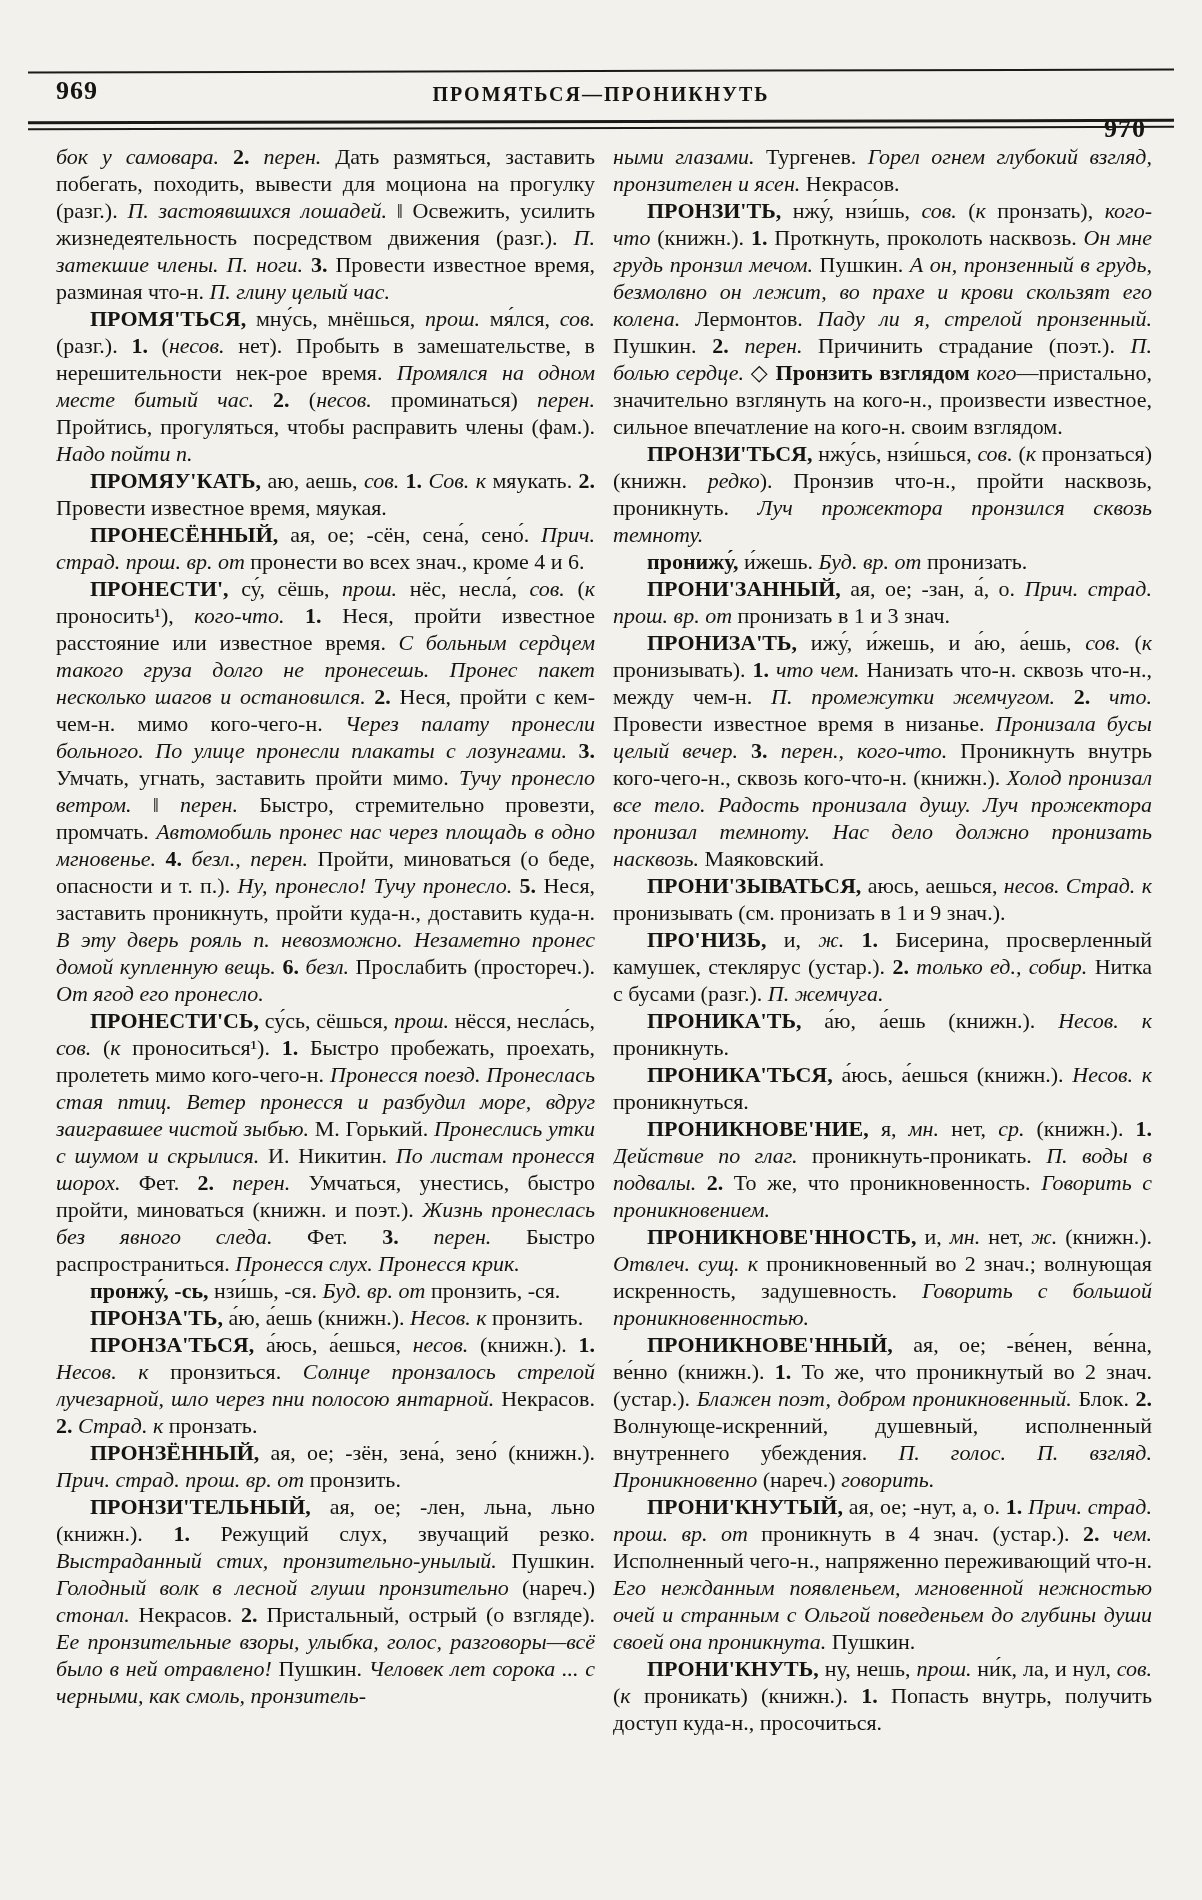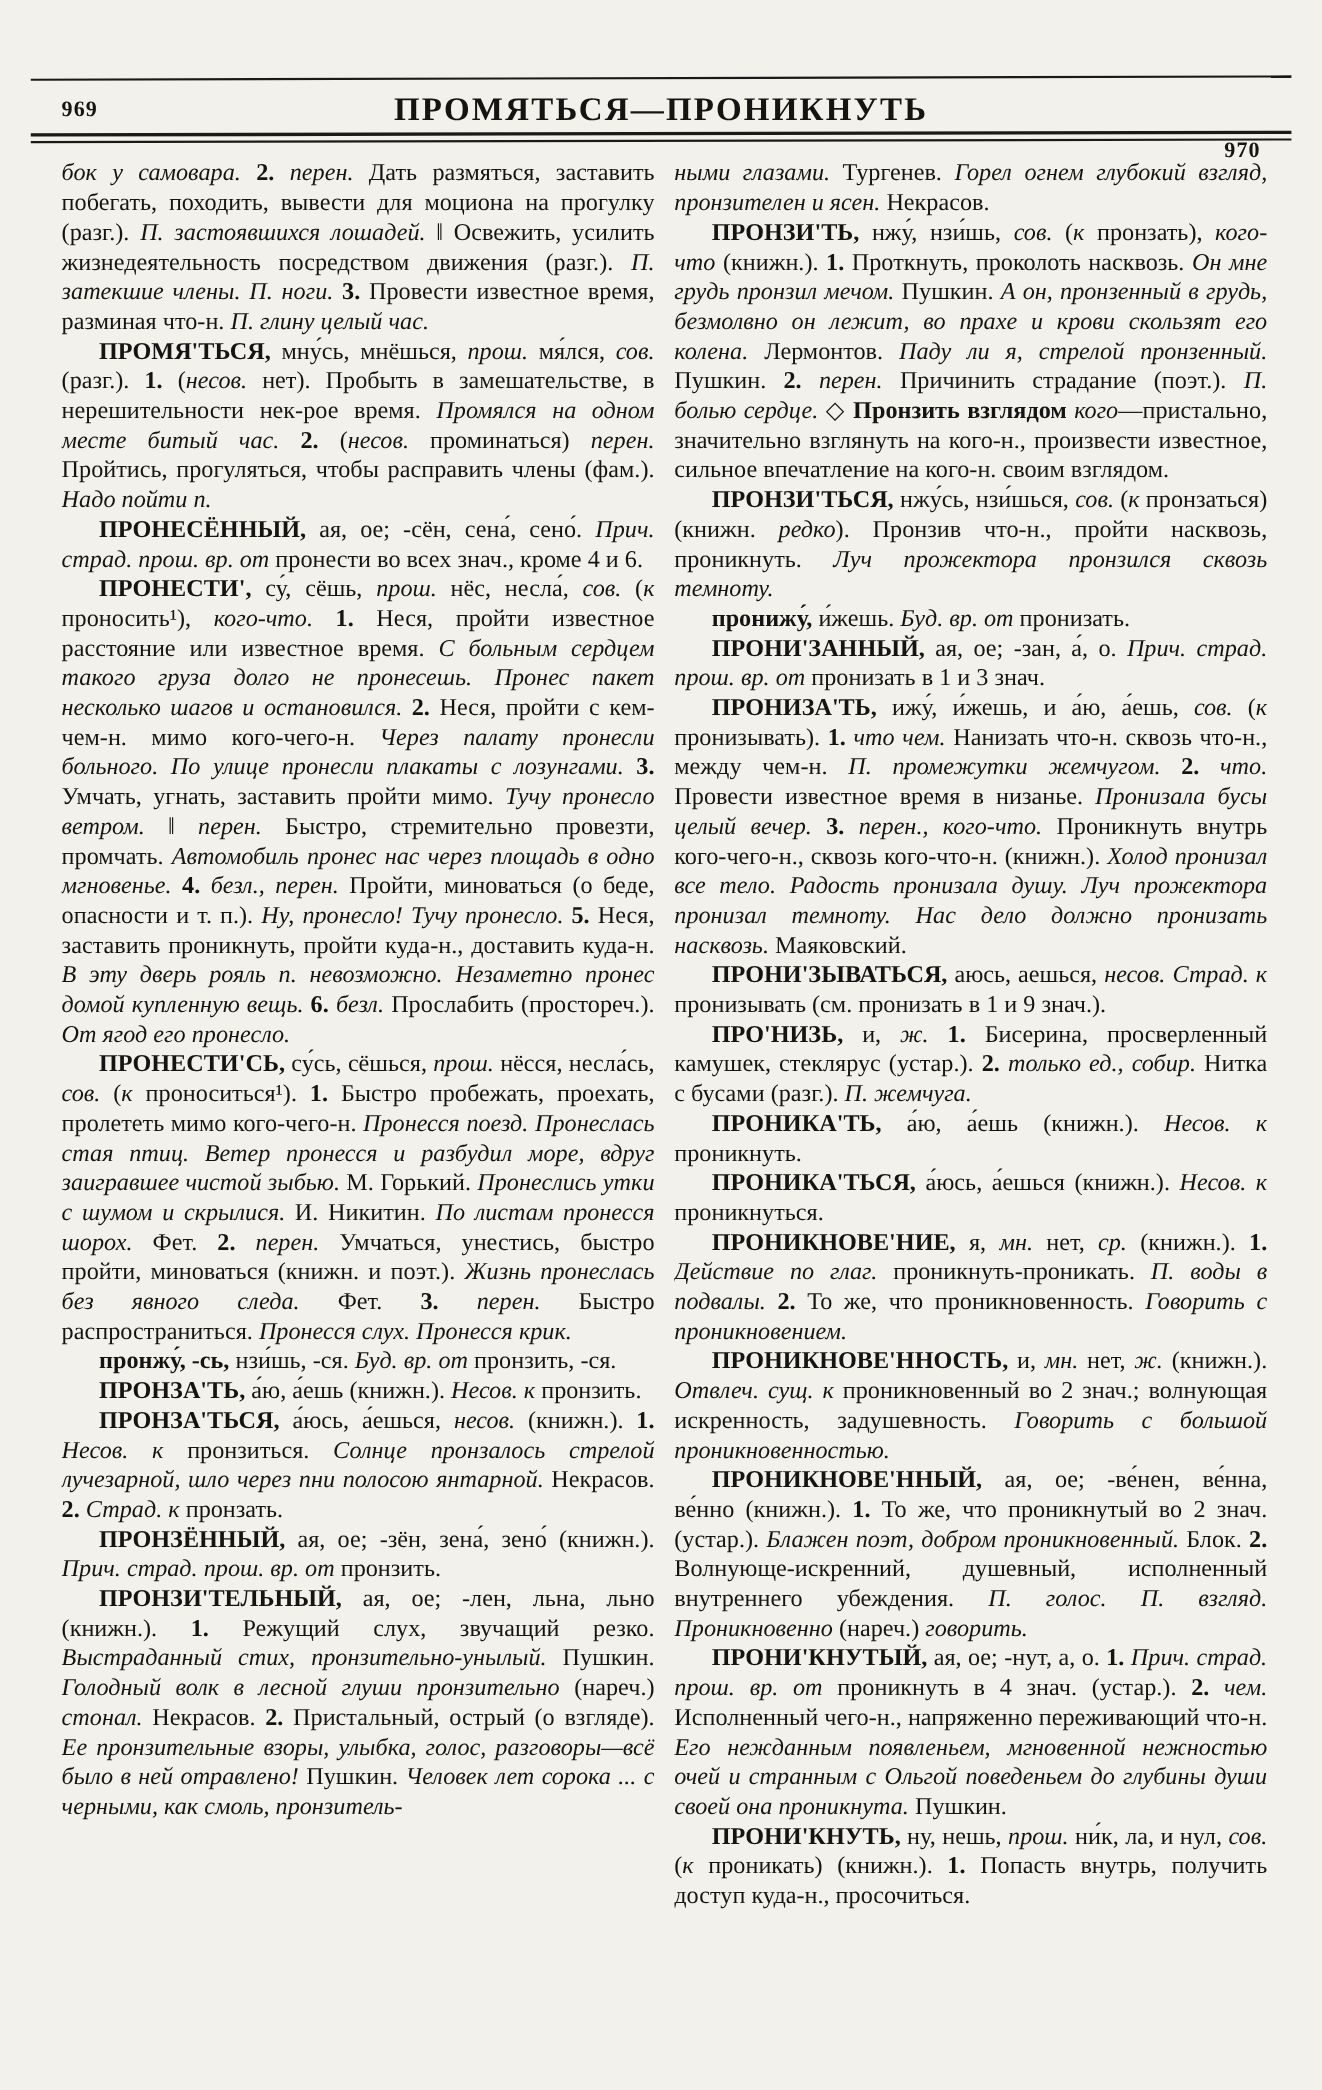--- a/index.html
+++ b/index.html
@@ -10,26 +10,26 @@
     background:#f2f1ec;
     font-family:"Liberation Serif","DejaVu Serif",serif;
     color:#161412;
     overflow:hidden;
   }
   .top-rule {
     position:absolute; top:70px; left:28px; right:28px;
     height:2px; background:#1c1a18;
     transform:rotate(-0.15deg);
   }
-  .page-number { position:absolute; top:88px; font-size:20px; font-weight:bold; letter-spacing:1px; }
+  .page-number { position:absolute; top:76px; font-size:26px; font-weight:bold; letter-spacing:1px; }
   .page-number.left  { left:56px; }
   .page-number.right { right:56px;margin-top:38px; }
   .running-title {
     position:absolute; top:83px; left:0; right:0;
-    text-align:center; font-size:30px; font-weight:bold; letter-spacing:2px;
+    text-align:center; font-size:20px; font-weight:bold; letter-spacing:2px;
   }
   .double-rule {
     position:absolute; top:120px; left:28px; right:28px; height:4px;
     border-top:3px solid #1c1a18; border-bottom:2px solid #1c1a18;
     transform:rotate(-0.12deg);
   }
   .columns {
     position:absolute; top:143px; left:56px; right:50px; bottom:34px;
     display:flex; gap:18px;
   }
@@ -51,20 +51,21 @@
   <div class="top-rule"></div>
   <div class="page-number left">969</div>
   <div class="running-title">ПРОМЯТЬСЯ—ПРОНИКНУТЬ</div>
   <div class="page-number right">970</div>
   <div class="double-rule"></div>
 
   <div class="columns">
     <div class="column">
         <p class="entry cont"><span class="i">бок у самовара. </span><span class="b">2. </span><span class="i">перен. </span><span>Дать размяться, заставить побегать, походить, вывести для моциона на прогулку (разг.). </span><span class="i">П. застоявшихся лошадей. </span><span>‖ Освежить, усилить жизнедеятельность посредством движения (разг.). </span><span class="i">П. затекшие члены. П. ноги. </span><span class="b">3. </span><span>Провести известное время, разминая что-н. </span><span class="i">П. глину целый час.</span></p>
         <p class="entry"><span class="b">ПРОМЯ'ТЬСЯ, </span><span>мну́сь, мнёшься, </span><span class="i">прош. </span><span>мя́лся, </span><span class="i">сов. </span><span>(разг.). </span><span class="b">1. </span><span>(</span><span class="i">несов. </span><span>нет). Пробыть в замешательстве, в нерешительности нек-рое время. </span><span class="i">Промялся на одном месте битый час. </span><span class="b">2. </span><span>(</span><span class="i">несов. </span><span>проминаться) </span><span class="i">перен. </span><span>Пройтись, прогуляться, чтобы расправить члены (фам.). </span><span class="i">Надо пойти п.</span></p>
+        <p class="entry"><span class="b">ПРОМЯУ'КАТЬ, </span><span>аю, аешь, </span><span class="i">сов. </span><span class="b">1. </span><span class="i">Сов. к </span><span>мяукать. </span><span class="b">2. </span><span>Провести известное время, мяукая.</span></p>
         <p class="entry"><span class="b">ПРОНЕСЁННЫЙ, </span><span>ая, ое; -сён, сена́, сено́. </span><span class="i">Прич. страд. прош. вр. от </span><span>пронести во всех знач., кроме 4 и 6.</span></p>
         <p class="entry"><span class="b">ПРОНЕСТИ', </span><span>су́, сёшь, </span><span class="i">прош. </span><span>нёс, несла́, </span><span class="i">сов. </span><span>(</span><span class="i">к </span><span>проносить¹), </span><span class="i">кого-что. </span><span class="b">1. </span><span>Неся, пройти известное расстояние или известное время. </span><span class="i">С больным сердцем такого груза долго не пронесешь. Пронес пакет несколько шагов и остановился. </span><span class="b">2. </span><span>Неся, пройти с кем-чем-н. мимо кого-чего-н. </span><span class="i">Через палату пронесли больного. По улице пронесли плакаты с лозунгами. </span><span class="b">3. </span><span>Умчать, угнать, заставить пройти мимо. </span><span class="i">Тучу пронесло ветром. </span><span>‖ </span><span class="i">перен. </span><span>Быстро, стремительно провезти, промчать. </span><span class="i">Автомобиль пронес нас через площадь в одно мгновенье. </span><span class="b">4. </span><span class="i">безл., перен. </span><span>Пройти, миноваться (о беде, опасности и т. п.). </span><span class="i">Ну, пронесло! Тучу пронесло. </span><span class="b">5. </span><span>Неся, заставить проникнуть, пройти куда-н., доставить куда-н. </span><span class="i">В эту дверь рояль п. невозможно. Незаметно пронес домой купленную вещь. </span><span class="b">6. </span><span class="i">безл. </span><span>Прослабить (простореч.). </span><span class="i">От ягод его пронесло.</span></p>
         <p class="entry"><span class="b">ПРОНЕСТИ'СЬ, </span><span>су́сь, сёшься, </span><span class="i">прош. </span><span>нёсся, несла́сь, </span><span class="i">сов. </span><span>(</span><span class="i">к </span><span>проноситься¹). </span><span class="b">1. </span><span>Быстро пробежать, проехать, пролететь мимо кого-чего-н. </span><span class="i">Пронесся поезд. Пронеслась стая птиц. Ветер пронесся и разбудил море, вдруг заигравшее чистой зыбью. </span><span>М. Горький. </span><span class="i">Пронеслись утки с шумом и скрылися. </span><span>И. Никитин. </span><span class="i">По листам пронесся шорох. </span><span>Фет. </span><span class="b">2. </span><span class="i">перен. </span><span>Умчаться, унестись, быстро пройти, миноваться (книжн. и поэт.). </span><span class="i">Жизнь пронеслась без явного следа. </span><span>Фет. </span><span class="b">3. </span><span class="i">перен. </span><span>Быстро распространиться. </span><span class="i">Пронесся слух. Пронесся крик.</span></p>
         <p class="entry"><span class="b">пронжу́, -сь, </span><span>нзи́шь, -ся. </span><span class="i">Буд. вр. от </span><span>пронзить, -ся.</span></p>
         <p class="entry"><span class="b">ПРОНЗА'ТЬ, </span><span>а́ю, а́ешь (книжн.). </span><span class="i">Несов. к </span><span>пронзить.</span></p>
         <p class="entry"><span class="b">ПРОНЗА'ТЬСЯ, </span><span>а́юсь, а́ешься, </span><span class="i">несов. </span><span>(книжн.). </span><span class="b">1. </span><span class="i">Несов. к </span><span>пронзиться. </span><span class="i">Солнце пронзалось стрелой лучезарной, шло через пни полосою янтарной. </span><span>Некрасов. </span><span class="b">2. </span><span class="i">Страд. к </span><span>пронзать.</span></p>
         <p class="entry"><span class="b">ПРОНЗЁННЫЙ, </span><span>ая, ое; -зён, зена́, зено́ (книжн.). </span><span class="i">Прич. страд. прош. вр. от </span><span>пронзить.</span></p>
         <p class="entry"><span class="b">ПРОНЗИ'ТЕЛЬНЫЙ, </span><span>ая, ое; -лен, льна, льно (книжн.). </span><span class="b">1. </span><span>Режущий слух, звучащий резко. </span><span class="i">Выстраданный стих, пронзительно-унылый. </span><span>Пушкин. </span><span class="i">Голодный волк в лесной глуши пронзительно </span><span>(нареч.) </span><span class="i">стонал. </span><span>Некрасов. </span><span class="b">2. </span><span>Пристальный, острый (о взгляде). </span><span class="i">Ее пронзительные взоры, улыбка, голос, разговоры—всё было в ней отравлено! </span><span>Пушкин. </span><span class="i">Человек лет сорока ... с черными, как смоль, пронзитель-</span></p>
       </div>
     <div class="column">

